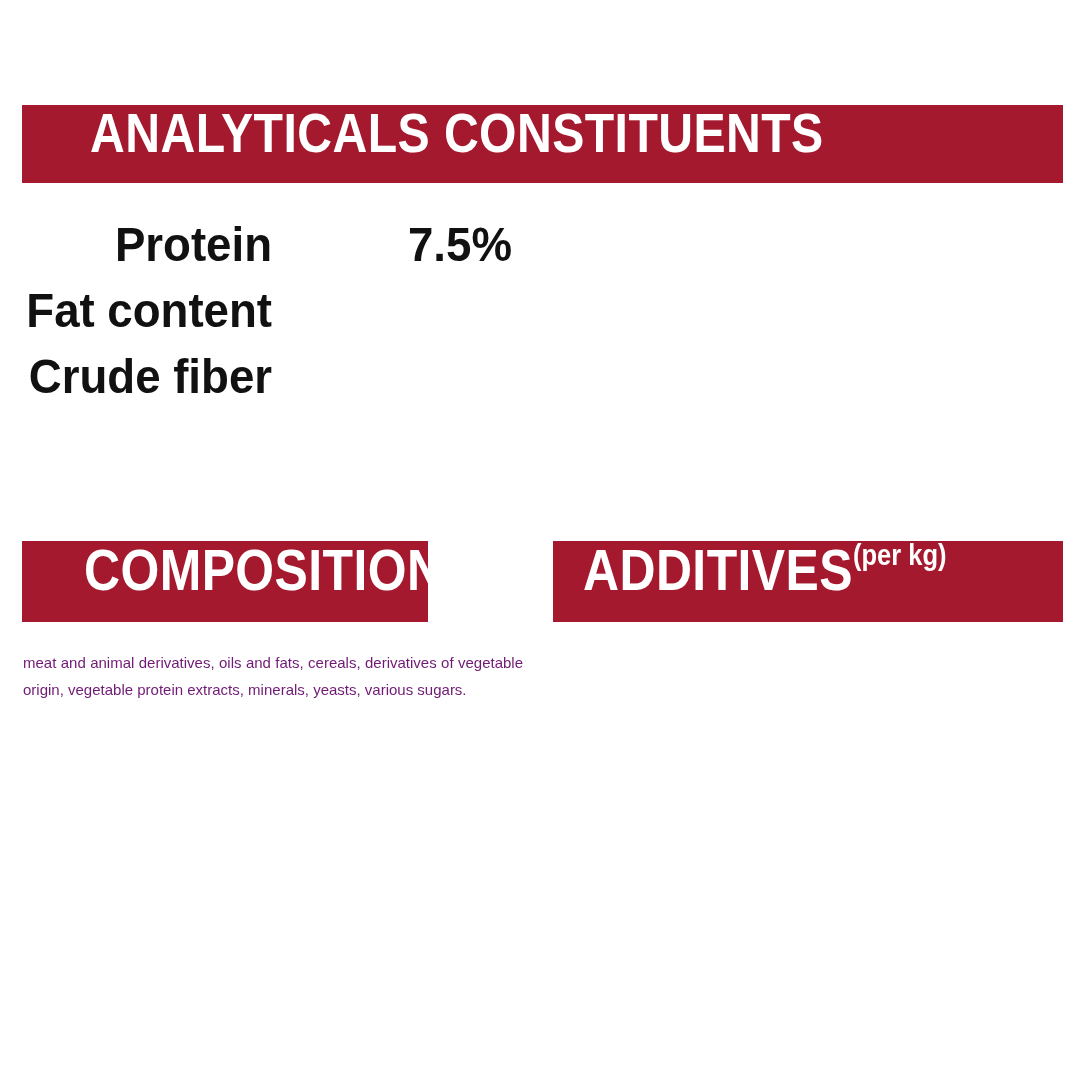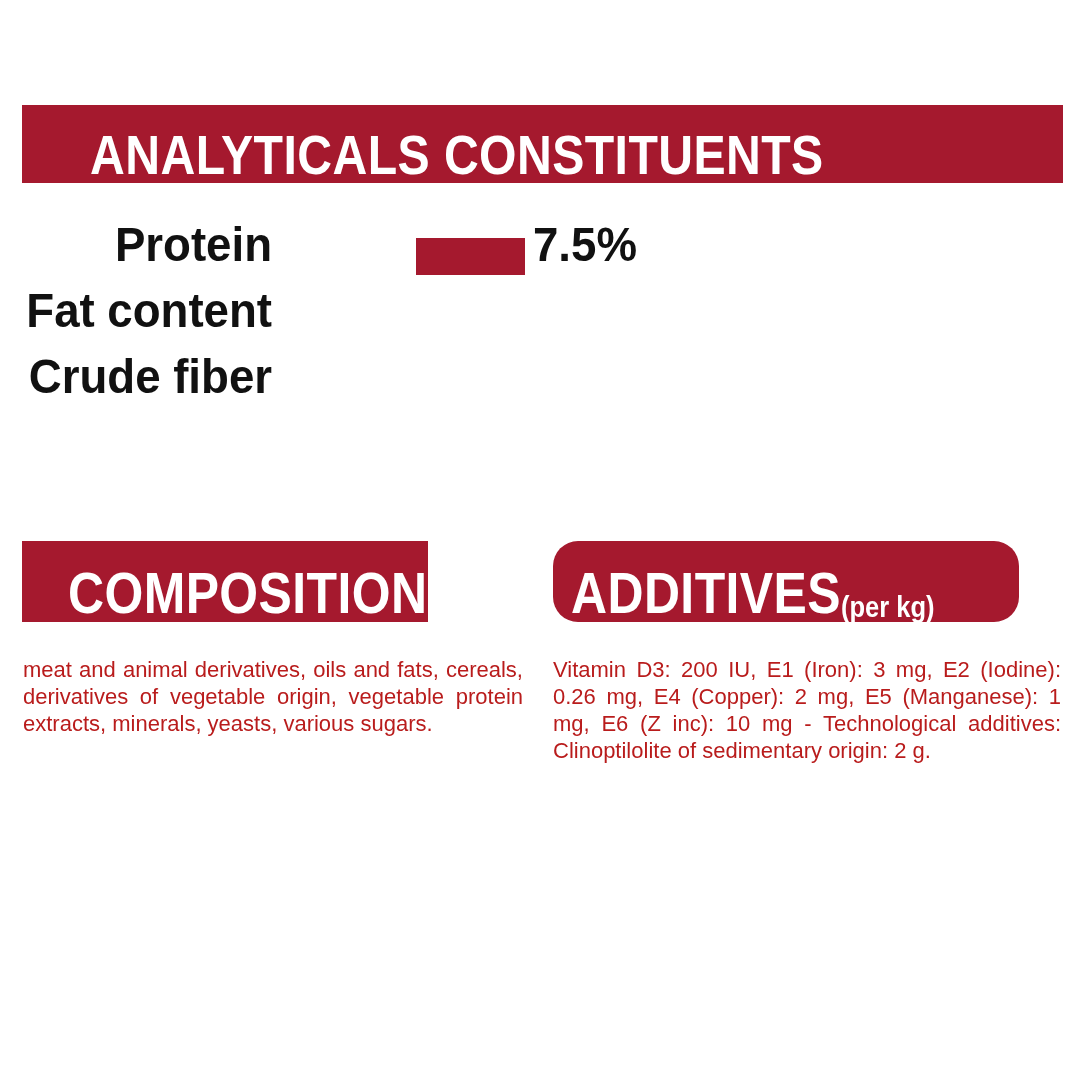--- a/index.html
+++ b/index.html
@@ -18,21 +18,21 @@
   .page {
     position: absolute;
     inset: 0;
   }
 
   
   .band {
     position: absolute;
     background: #a5192e;
     display: flex;
-    align-items: flex-end;
+    align-items: flex-start;
     overflow: hidden;
     box-sizing: border-box;
   }
   .band-title {
     color: #ffffff;
     font-family: "Liberation Sans Narrow", "Liberation Sans", sans-serif;
     font-weight: bold;
     letter-spacing: 0.5px;
     white-space: nowrap;
     transform: scaleX(0.86);
@@ -49,34 +49,33 @@
   #analyticals-band .band-title {
     font-size: 56px;
     line-height: 56px;
   }
 
   #composition-band {
     left: 22px;
     top: 541px;
     width: 406px;
     height: 81px;
-    padding-left: 46px;
+    padding-left: 62px;
   }
   #composition-band .band-title {
     font-size: 58px;
     line-height: 58px;
   }
 
   #additives-band {
     left: 553px;
     top: 541px;
-    width: 466px;
+    width: 510px;
     height: 81px;
-    padding-left: 18px;
-    border-radius: 25px;
+    padding-left: 30px;
   }
   #additives-band .band-title {
     font-size: 58px;
     line-height: 58px;
   }
   #additives-band .band-sub {
     color: #ffffff;
     font-family: "Liberation Sans Narrow", "Liberation Sans", sans-serif;
     font-weight: bold;
     font-size: 29px;
@@ -108,48 +107,49 @@
     font-family: "Liberation Sans Narrow", "Liberation Sans", sans-serif;
     font-weight: bold;
     font-size: 48px;
     line-height: 60px;
     white-space: nowrap;
     transform: scaleX(0.95);
     transform-origin: right center;
   }
   .const-bar-wrap {
     position: absolute;
-    left: 416px;
+    left: 400px;
     top: 0;
     height: 60px;
     display: flex;
-    align-items: flex-end;
+    align-items: flex-start;
+    flex-direction: column;
   }
   .const-bar {
     height: 37px;
     background: #a5192e;
   }
   .const-value {
     color: #111111;
     font-family: "Liberation Sans Narrow", "Liberation Sans", sans-serif;
     font-weight: bold;
     font-size: 48px;
     line-height: 60px;
     white-space: nowrap;
     margin-left: 8px;
     transform: scaleX(0.95);
     transform-origin: left center;
   }
 
   
   .body-text {
     position: absolute;
-    color: #b91c1c;
+    color: #701a75;
     font-family: "Liberation Sans", sans-serif;
-    font-size: 22px;
+    font-size: 15px;
     line-height: 27px;
     text-align: justify;
     text-justify: inter-word;
   }
   #composition-text {
     left: 23px;
     top: 634px;
     width: 500px;
   }
   #additives-text {
@@ -198,21 +198,20 @@
 
   <div class="band" id="composition-band">
     <span class="band-title">COMPOSITION</span>
   </div>
   <p class="body-text" id="composition-text">meat and animal derivatives, oils and fats, cereals, derivatives of vegetable origin, vegetable protein extracts, minerals, yeasts, various sugars.</p>
 
   <div class="band" id="additives-band">
     <span class="band-title">ADDITIVES</span>
     <span class="band-sub">(per kg)</span>
   </div>
-  <p class="body-text" id="additives-text">Vitamin D3: 200 IU, E1 (Iron): 3 mg, E2 (Iodine): 0.26 mg, E4 (Copper): 2 mg, E5 (Manganese): 1 mg, E6 (Z inc): 10 mg - Technological additives: Clinoptilolite of sedimentary origin: 2 g.</p>
 
   <div id="brand-footer">
     
     
 
     
   </div>
 
 </div>
 

